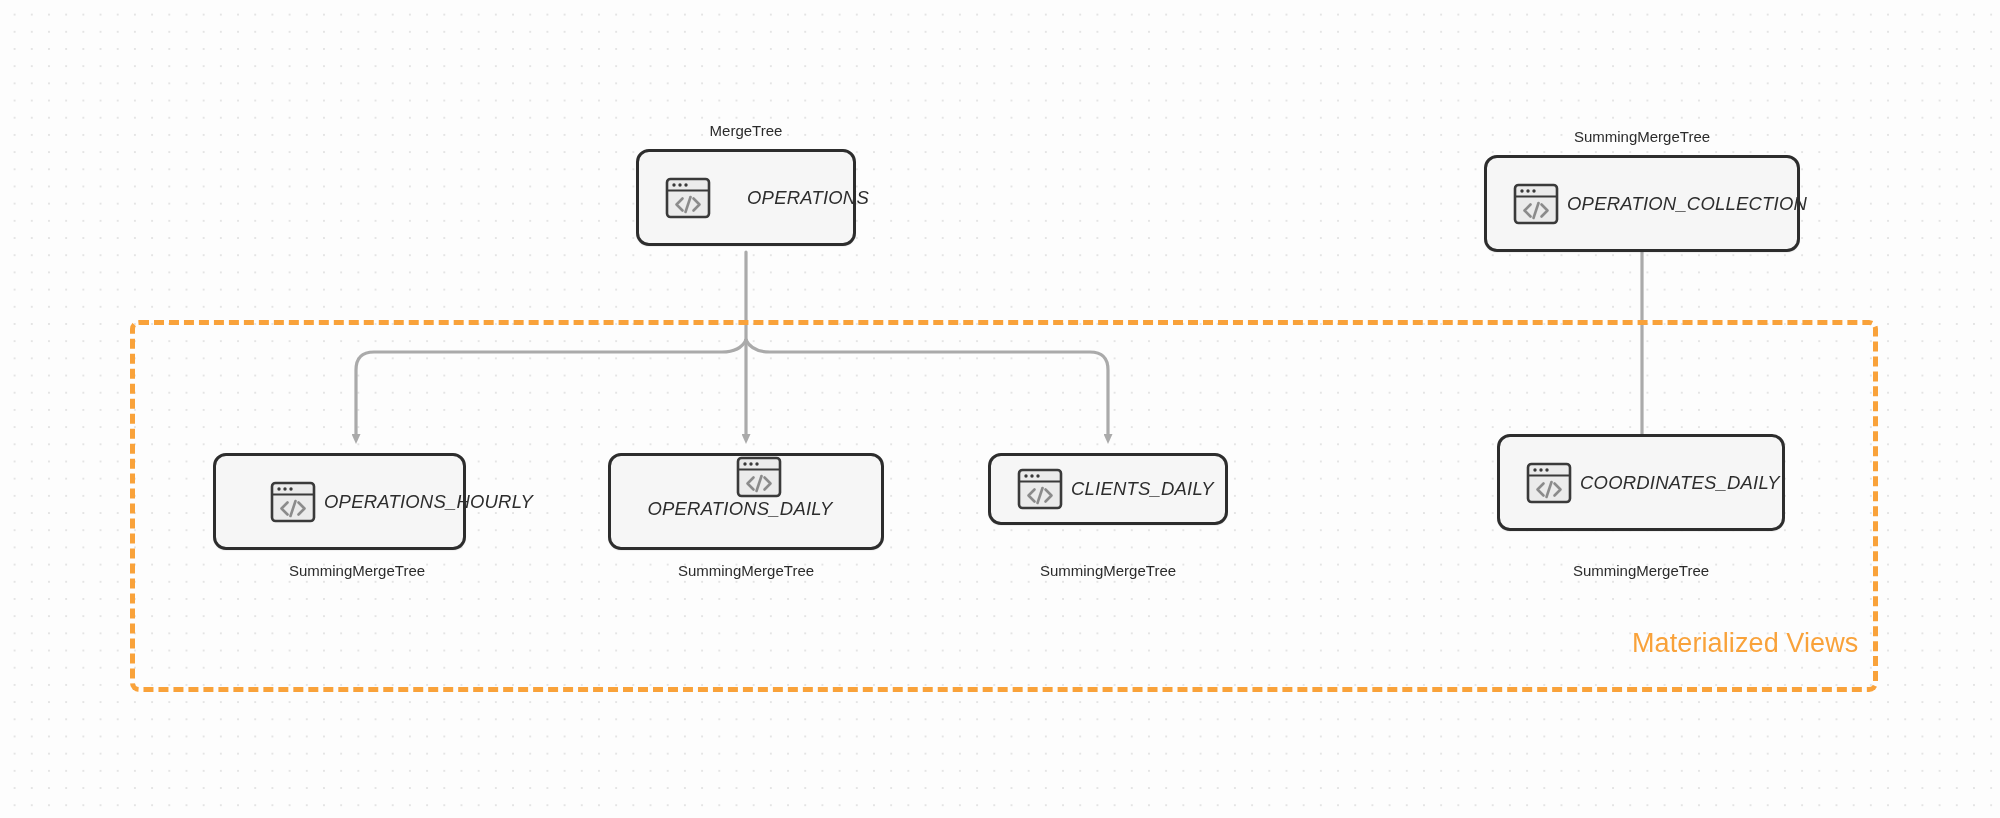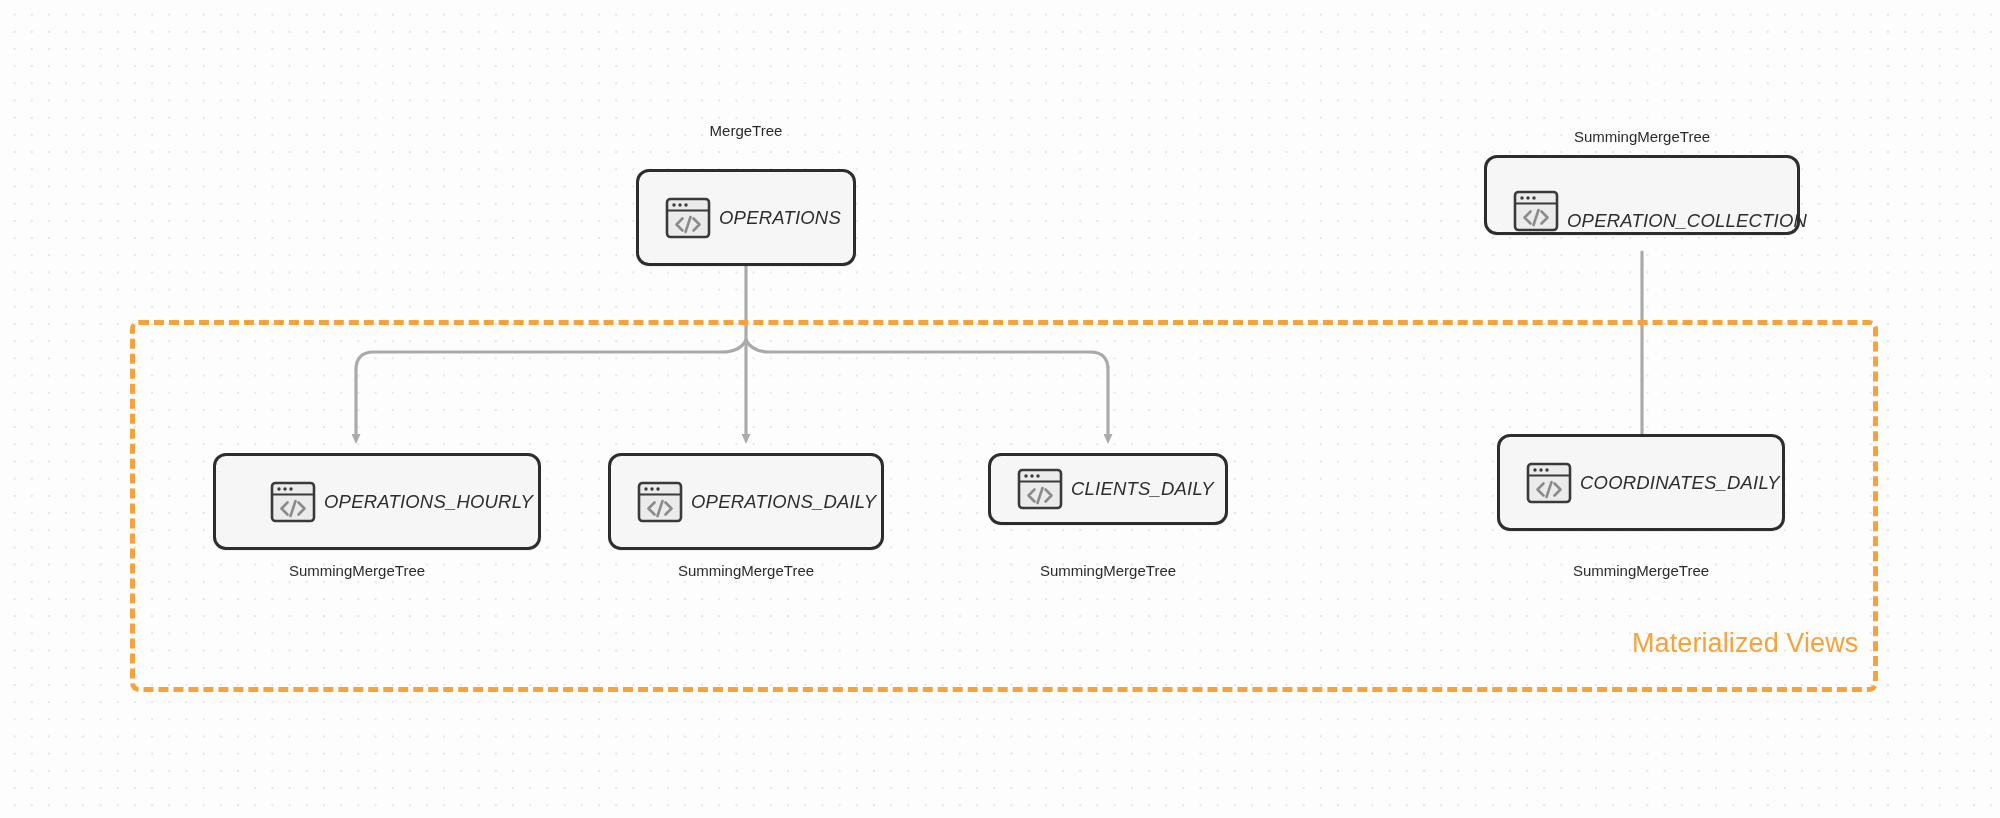--- a/index.html
+++ b/index.html
@@ -113,65 +113,65 @@
 
     <path d="M 746,340 Q 752,352 770,352 L 1090,352 Q 1108,352 1108,370 L 1108,435" stroke="#aaaaaa" stroke-width="3.2" fill="none" stroke-linecap="round" stroke-linejoin="round" marker-end="url(#arrowhead)"></path>
 
     <path d="M 1642,252 L 1642,435" stroke="#aaaaaa" stroke-width="3.2" fill="none" stroke-linecap="round" marker-end="url(#arrowhead)"></path>
   </svg>
 
   <div class="group-box" style="left:130px; top:320px; width:1748px; height:372px;"></div>
   <div class="group-label" style="left:1632px; top:628px;">Materialized Views</div>
 
   <div class="caption" style="left:636px; top:122px; width:220px;">MergeTree</div>
-  <div class="node" style="left:636px; top:169px; width:220px; height:97px;">
+  <div class="node" style="left:636px; top:149px; width:220px; height:97px;gap:28px;">
     <svg class="node-icon" viewBox="0 0 46 42">
       <rect x="2" y="2" width="42" height="38" rx="3.5" ry="3.5" fill="#ebebeb" stroke="#3a3a3a" stroke-width="2.6"></rect>
       <line x1="2" y1="13.5" x2="44" y2="13.5" stroke="#3a3a3a" stroke-width="2.2"></line>
       <circle cx="9" cy="8" r="1.7" fill="#3a3a3a"></circle>
       <circle cx="15" cy="8" r="1.7" fill="#3a3a3a"></circle>
       <circle cx="21" cy="8" r="1.7" fill="#3a3a3a"></circle>
       <path d="M 17.5,21.5 L 11.5,27.5 L 17.5,33.5" fill="none" stroke="#8b8b8b" stroke-width="2.6" stroke-linecap="round" stroke-linejoin="round"></path>
       <path d="M 28.5,21.5 L 34.5,27.5 L 28.5,33.5" fill="none" stroke="#8b8b8b" stroke-width="2.6" stroke-linecap="round" stroke-linejoin="round"></path>
       <line x1="25.5" y1="20" x2="20.5" y2="35" stroke="#8b8b8b" stroke-width="2.6" stroke-linecap="round"></line>
     </svg>
     <div class="node-title">OPERATIONS</div>
   </div>
 
   <div class="caption" style="left:1484px; top:128px; width:316px;">SummingMergeTree</div>
-  <div class="node" style="left:1484px; top:155px; width:316px; height:80px;align-items:flex-end;">
+  <div class="node" style="left:1484px; top:155px; width:316px; height:97px;">
     <svg class="node-icon" viewBox="0 0 46 42">
       <rect x="2" y="2" width="42" height="38" rx="3.5" ry="3.5" fill="#ebebeb" stroke="#3a3a3a" stroke-width="2.6"></rect>
       <line x1="2" y1="13.5" x2="44" y2="13.5" stroke="#3a3a3a" stroke-width="2.2"></line>
       <circle cx="9" cy="8" r="1.7" fill="#3a3a3a"></circle>
       <circle cx="15" cy="8" r="1.7" fill="#3a3a3a"></circle>
       <circle cx="21" cy="8" r="1.7" fill="#3a3a3a"></circle>
       <path d="M 17.5,21.5 L 11.5,27.5 L 17.5,33.5" fill="none" stroke="#8b8b8b" stroke-width="2.6" stroke-linecap="round" stroke-linejoin="round"></path>
       <path d="M 28.5,21.5 L 34.5,27.5 L 28.5,33.5" fill="none" stroke="#8b8b8b" stroke-width="2.6" stroke-linecap="round" stroke-linejoin="round"></path>
       <line x1="25.5" y1="20" x2="20.5" y2="35" stroke="#8b8b8b" stroke-width="2.6" stroke-linecap="round"></line>
     </svg>
     <div class="node-title">OPERATION_COLLECTION</div>
   </div>
 
-  <div class="node" style="left:213px; top:453px; width:328px; height:97px;padding-left:28px;">
+  <div class="node" style="left:213px; top:453px; width:253px; height:97px;padding-left:28px;">
     <svg class="node-icon" viewBox="0 0 46 42">
       <rect x="2" y="2" width="42" height="38" rx="3.5" ry="3.5" fill="#ebebeb" stroke="#3a3a3a" stroke-width="2.6"></rect>
       <line x1="2" y1="13.5" x2="44" y2="13.5" stroke="#3a3a3a" stroke-width="2.2"></line>
       <circle cx="9" cy="8" r="1.7" fill="#3a3a3a"></circle>
       <circle cx="15" cy="8" r="1.7" fill="#3a3a3a"></circle>
       <circle cx="21" cy="8" r="1.7" fill="#3a3a3a"></circle>
       <path d="M 17.5,21.5 L 11.5,27.5 L 17.5,33.5" fill="none" stroke="#8b8b8b" stroke-width="2.6" stroke-linecap="round" stroke-linejoin="round"></path>
       <path d="M 28.5,21.5 L 34.5,27.5 L 28.5,33.5" fill="none" stroke="#8b8b8b" stroke-width="2.6" stroke-linecap="round" stroke-linejoin="round"></path>
       <line x1="25.5" y1="20" x2="20.5" y2="35" stroke="#8b8b8b" stroke-width="2.6" stroke-linecap="round"></line>
     </svg>
     <div class="node-title">OPERATIONS_HOURLY</div>
   </div>
   <div class="caption" style="left:213px; top:562px; width:288px;">SummingMergeTree</div>
 
-  <div class="node" style="left:608px; top:453px; width:276px; height:97px;">
+  <div class="node" style="left:608px; top:453px; width:276px; height:97px;flex-direction:column;">
     <svg class="node-icon" viewBox="0 0 46 42">
       <rect x="2" y="2" width="42" height="38" rx="3.5" ry="3.5" fill="#ebebeb" stroke="#3a3a3a" stroke-width="2.6"></rect>
       <line x1="2" y1="13.5" x2="44" y2="13.5" stroke="#3a3a3a" stroke-width="2.2"></line>
       <circle cx="9" cy="8" r="1.7" fill="#3a3a3a"></circle>
       <circle cx="15" cy="8" r="1.7" fill="#3a3a3a"></circle>
       <circle cx="21" cy="8" r="1.7" fill="#3a3a3a"></circle>
       <path d="M 17.5,21.5 L 11.5,27.5 L 17.5,33.5" fill="none" stroke="#8b8b8b" stroke-width="2.6" stroke-linecap="round" stroke-linejoin="round"></path>
       <path d="M 28.5,21.5 L 34.5,27.5 L 28.5,33.5" fill="none" stroke="#8b8b8b" stroke-width="2.6" stroke-linecap="round" stroke-linejoin="round"></path>
       <line x1="25.5" y1="20" x2="20.5" y2="35" stroke="#8b8b8b" stroke-width="2.6" stroke-linecap="round"></line>
     </svg>

